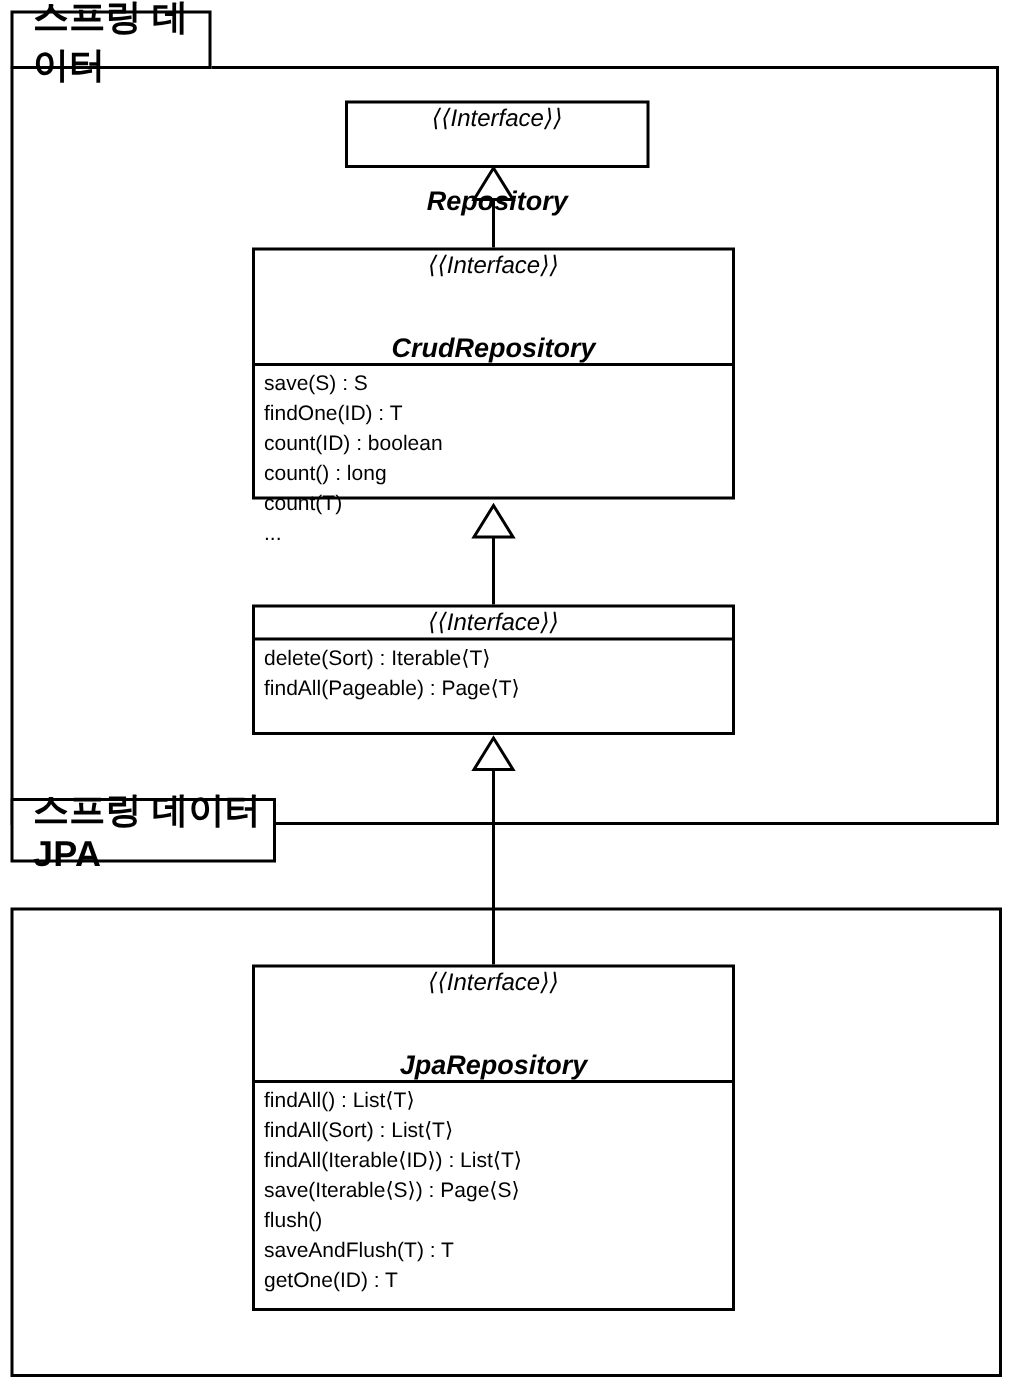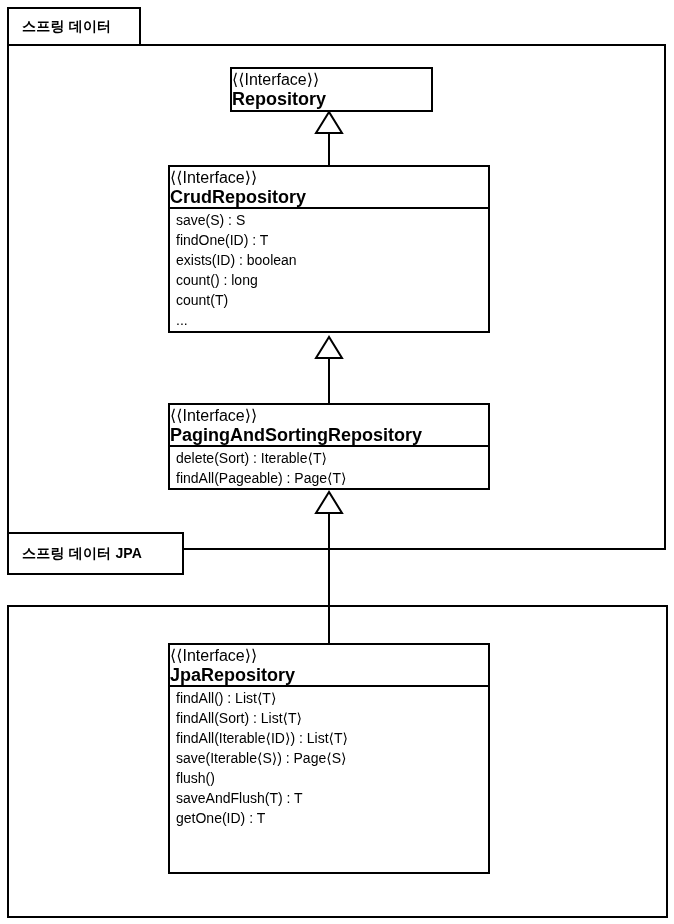--- a/index.html
+++ b/index.html
@@ -24,21 +24,21 @@
   .pkg-tab {
     position: absolute;
     border: 2px solid #000;
     background: #ffffff;
     box-sizing: border-box;
     z-index: 2;
     display: flex;
     align-items: center;
     padding-left: 13px;
     font-weight: bold;
-    font-size: 14px;
+    font-size: 24px;
     letter-spacing: 0.2px;
   }
   #pkg1-tab  { left: 7px;  top: 7px;   width: 134px; height: 39px; }
   #pkg1-body { left: 7px;  top: 44px;  width: 659px; height: 506px; }
   #pkg2-tab  { left: 7px;  top: 532px; width: 177px; height: 43px; }
   #pkg2-body { left: 7px;  top: 605px; width: 661px; height: 313px; }
 
   
   .arrow { position: absolute; z-index: 3; }
   #arrow-1 { left: 308px; top: 110px; }
@@ -46,24 +46,24 @@
   #arrow-3 { left: 308px; top: 489px; }
 
   
   .cls {
     position: absolute;
     border: 2px solid #000;
     background: #ffffff;
     box-sizing: border-box;
     z-index: 4;
   }
-  .cls-header { padding-top: 1px; }
+  .cls-header { text-align: center; padding-top: 1px; font-style: italic; }
   .with-methods .cls-header { border-bottom: 2px solid #000; }
   .stereotype { font-size: 16px; line-height: 19px; font-weight: normal; }
-  .cls-name   { font-size: 18px; line-height: 20px; font-weight: bold; }
+  .cls-name   { font-size: 18px; line-height: 20px; font-weight: bold; margin-top: 35px; }
   .methods    { padding: 1px 4px 0 6px; }
   .method     { font-size: 14px; line-height: 20px; white-space: nowrap; }
 
   #cls-repository { left: 230px; top: 67px;  width: 203px; height: 45px; }
   #cls-crud       { left: 168px; top: 165px; width: 322px; height: 168px; }
   #cls-paging     { left: 168px; top: 403px; width: 322px; height: 87px; }
   #cls-jpa        { left: 168px; top: 643px; width: 322px; height: 231px; }
 </style>
 </head>
 <body>
@@ -103,31 +103,30 @@
   </div>
 
   <div class="cls with-methods" id="cls-crud">
     <div class="cls-header">
       <div class="stereotype">⟨⟨Interface⟩⟩</div>
       <div class="cls-name">CrudRepository</div>
     </div>
     <div class="methods">
       <div class="method">save(S) : S</div>
       <div class="method">findOne(ID) : T</div>
-      <div class="method">exists(ID) : boolean</div>
+      <div class="method">count(ID) : boolean</div>
       <div class="method">count() : long</div>
       <div class="method">count(T)</div>
       <div class="method">...</div>
     </div>
   </div>
 
   <div class="cls with-methods" id="cls-paging">
     <div class="cls-header">
       <div class="stereotype">⟨⟨Interface⟩⟩</div>
-      <div class="cls-name">PagingAndSortingRepository</div>
     </div>
     <div class="methods">
       <div class="method">delete(Sort) : Iterable⟨T⟩</div>
       <div class="method">findAll(Pageable) : Page⟨T⟩</div>
     </div>
   </div>
 
   <div class="cls with-methods" id="cls-jpa">
     <div class="cls-header">
       <div class="stereotype">⟨⟨Interface⟩⟩</div>

